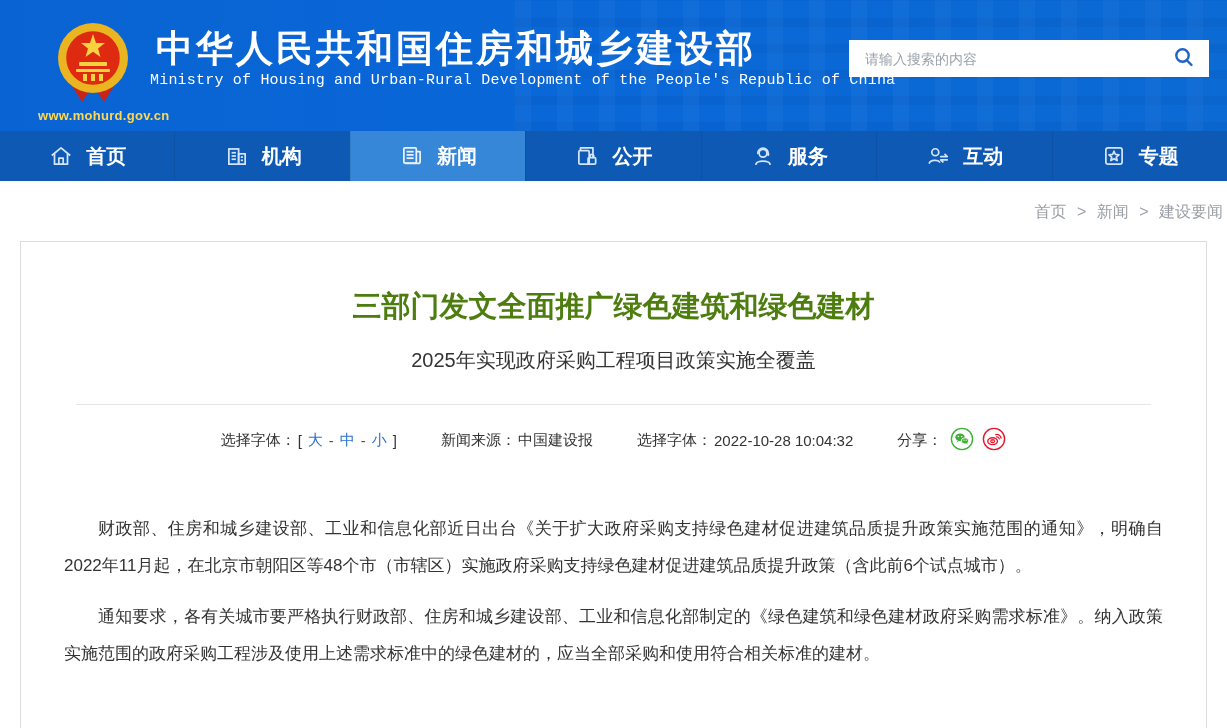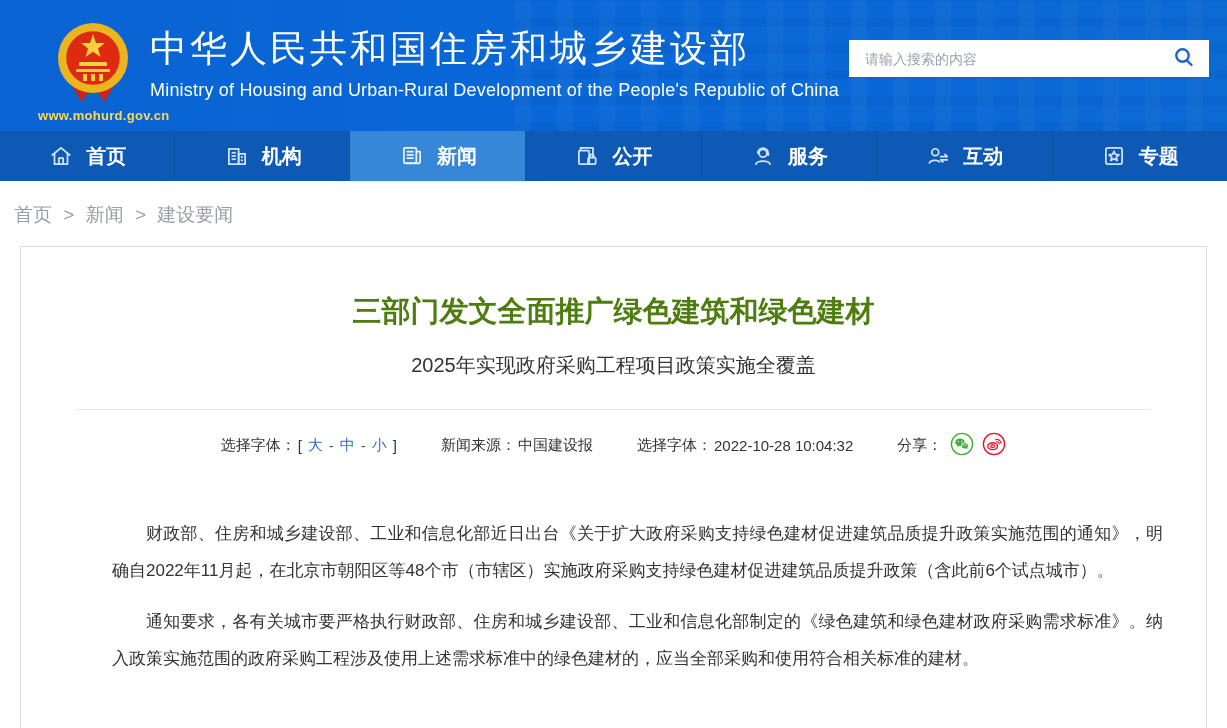--- a/index.html
+++ b/index.html
@@ -11,60 +11,60 @@
     background:linear-gradient(90deg,#0a63d2 0%, #0967d8 45%, #0b6ad4 100%); }
   .header .building-texture { position:absolute; right:0; top:0; width:58%; height:100%;
     background:
       repeating-linear-gradient(90deg, rgba(255,255,255,.06) 0 16px, transparent 16px 42px),
       repeating-linear-gradient(0deg, rgba(0,30,90,.10) 0 9px, transparent 9px 26px);
     opacity:.55; pointer-events:none; }
   .emblem-wrap { position:absolute; left:38px; top:20px; width:110px; text-align:center; }
   .emblem-wrap svg { display:block; margin:0 auto; }
   .site-url { color:#ffd84f; font-weight:bold; font-size:13px; margin-top:2px; letter-spacing:.3px; }
   .titles { position:absolute; left:150px; top:26px; color:#fff; }
-  .site-title { font-size:37px; font-weight:normal; letter-spacing:3px; line-height:1.25; }
-  .site-subtitle { font-size:18px; margin-top:8px; letter-spacing:.2px; }
+  .site-title { font-size:37px; font-weight:bold; letter-spacing:3px; line-height:1.25;margin-left:6px; }
+  .site-subtitle { font-size:15px; letter-spacing:.2px;font-family:Liberation Mono, monospace; }
   .search-box { position:absolute; right:18px; top:40px; width:360px; height:37px;
     background:#fff; display:flex; align-items:center; padding:0 12px 0 16px;gap:24px; }
   .search-box input { flex:1; border:none; outline:none; font-size:14px; color:#333;
     font-family:inherit; background:transparent; }
   .search-box input::placeholder { color:#9aa3ad; }
   .search-btn { width:26px; height:26px; border:none; background:transparent; cursor:pointer;
     display:flex; align-items:center; justify-content:center; }
 
   
   .nav { display:flex; height:50px; background:#0d59b4; }
   .nav-item { flex:1; display:flex; align-items:center; justify-content:center; gap:12px;
     color:#fff; font-size:20px; font-weight:bold; cursor:pointer;
     border-left:1px solid rgba(0,0,0,.07); }
   .nav-item:first-child { border-left:none; }
   .nav-item.active { background:#3787d9; }
   .nav-item svg { display:block; }
 
   
-  .breadcrumb { padding:21px 14px 18px; font-size:19px; color:#9a9fa6; }
+  .breadcrumb { padding:21px 4px 18px; font-size:16px; color:#9a9fa6;text-align:right; }
   .breadcrumb a { color:#9a9fa6; text-decoration:none; cursor:pointer; }
   .breadcrumb .sep { margin:0 6px; }
 
   
   .card { margin:0 20px; border:1px solid #dcdcdc; background:#fff;
     padding:45px 43px 80px; min-height:600px; }
   .article-title { text-align:center; font-size:29px; font-weight:bold; color:#4d7c0f; }
   .article-subtitle { text-align:center; font-size:20px; color:#333; margin-top:20px; }
   .divider { border-top:1px solid #e7e7e7; margin:30px 12px 0; }
   .meta-row { display:flex; justify-content:center; align-items:center; gap:44px;
     margin-top:22px; font-size:15px; color:#333; }
   .meta-group { display:flex; align-items:center; gap:2px; }
   .font-link { color:#2a6fd2; text-decoration:none; cursor:pointer; margin:0 4px; }
   .meta-dash { color:#555; }
   .share-icons { display:flex; align-items:center; gap:8px; }
   .share-icons a { display:flex; cursor:pointer; }
 
   .article-body { margin-top:56px; font-size:17px; color:#333; }
-  .article-body p { text-indent:2em; line-height:37px; text-align:justify; margin-bottom:14px;margin-left:48px; }
+  .article-body p { text-indent:2em; line-height:37px; text-align:justify; margin-bottom:14px; }
 </style>
 </head>
 <body>
 
 <div class="header">
   <div class="building-texture"></div>
 
   <div class="emblem-wrap">
     <span>
       <svg width="82" height="86" viewBox="0 0 82 86">

